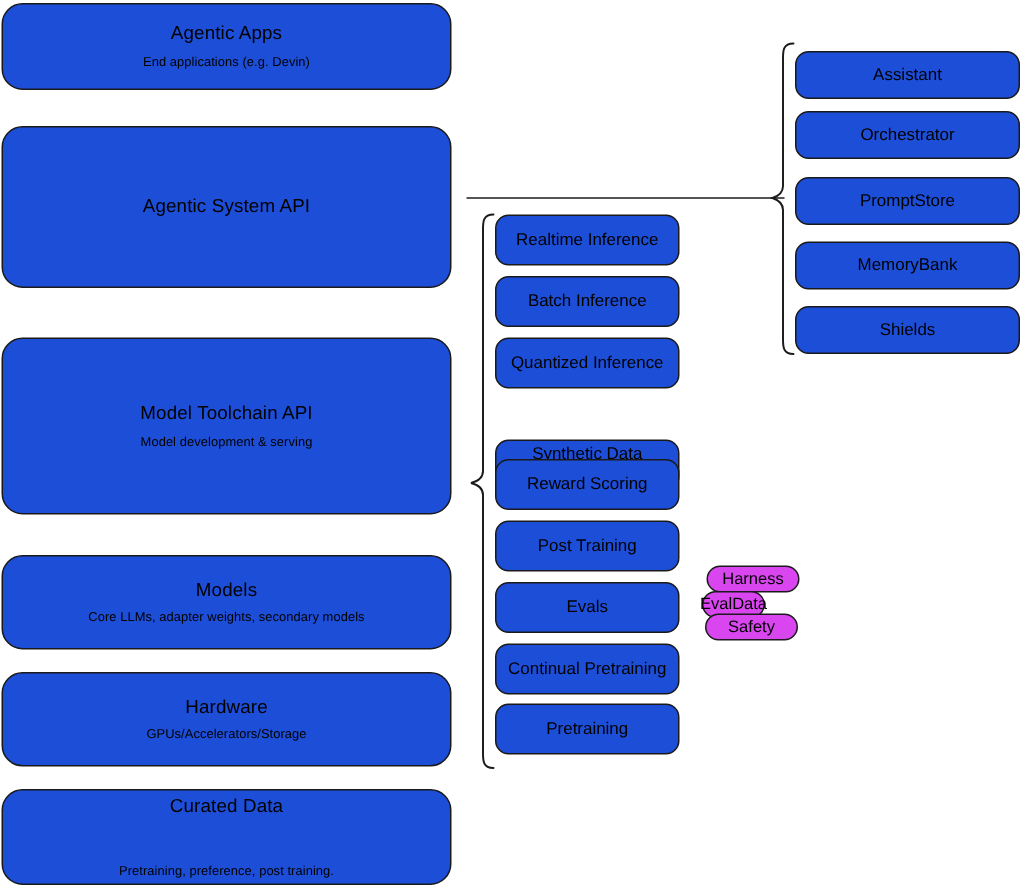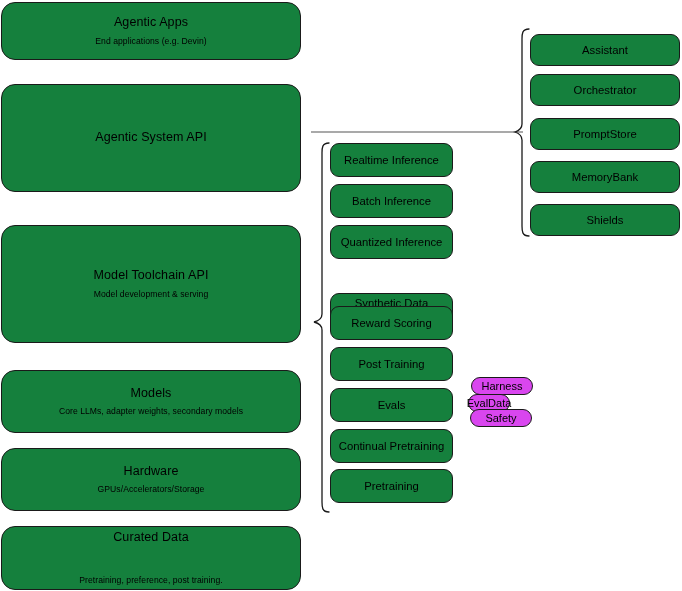--- a/index.html
+++ b/index.html
@@ -19,21 +19,21 @@
     position: absolute;
     left: 0;
     top: 0;
     width: 682px;
     height: 591px;
   }
   .node {
     position: absolute;
     box-sizing: border-box;
     border: 1.3px solid #1a1a1a;
-    background: #15803d;
+    background: #1d4ed8;
     display: flex;
     flex-direction: column;
     align-items: center;
     justify-content: center;
     text-align: center;
     line-height: 1.25;
   }
   
   .layer {
     border-radius: 14px;

